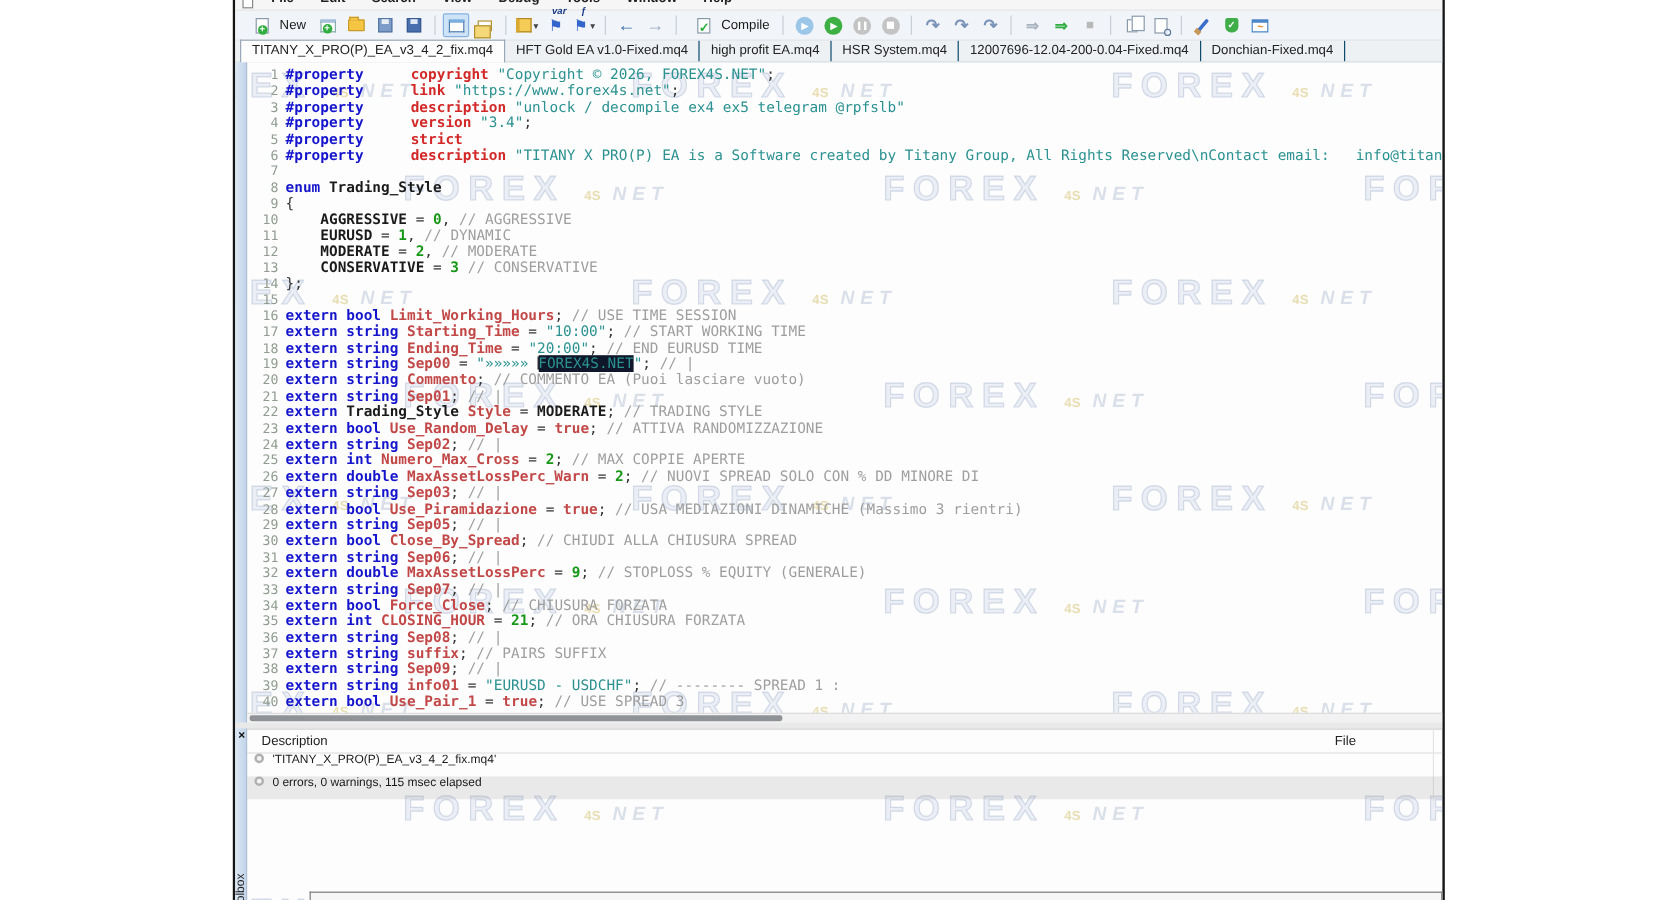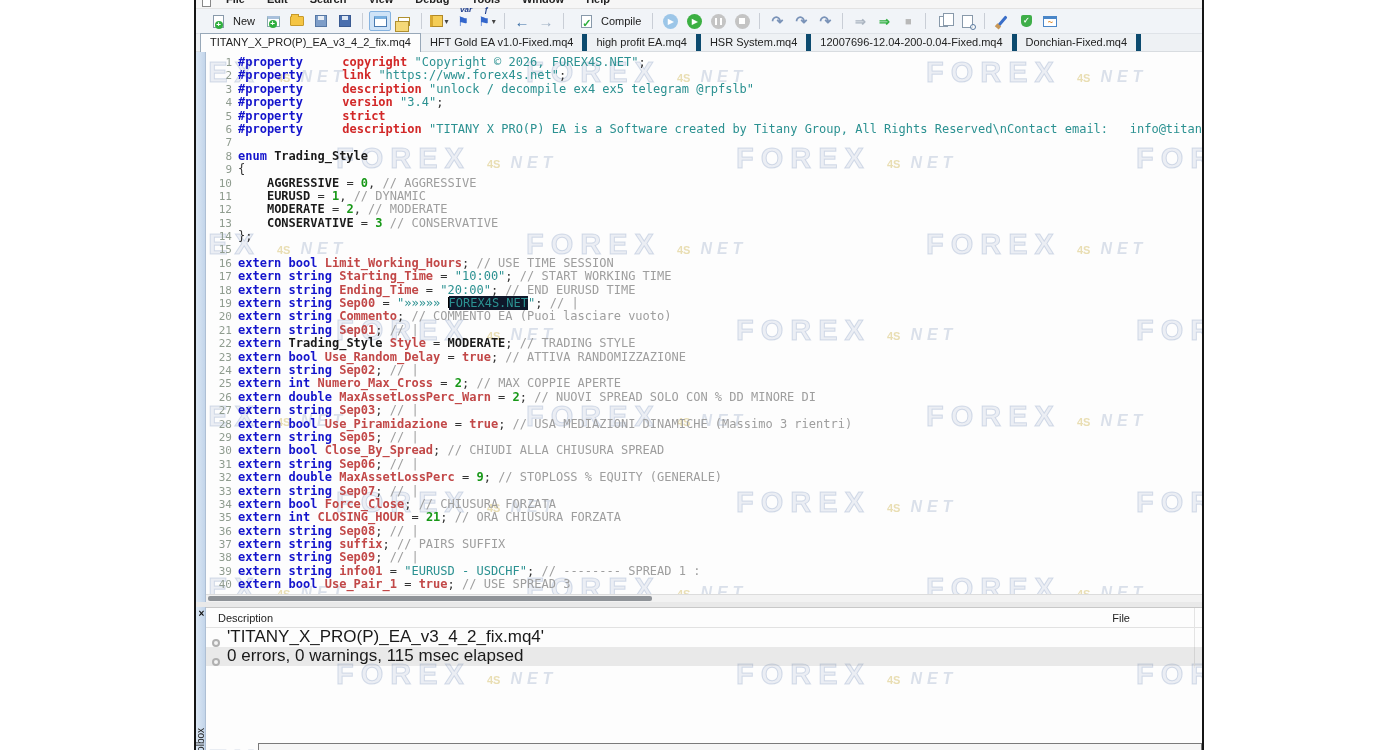--- a/index.html
+++ b/index.html
@@ -79,21 +79,21 @@
   .i-brush::after { content:""; position:absolute; bottom:-3px; left:-1px; width:5px; height:4px; background:#c89858; }
   .i-shield { width:11px; height:12px; background:#3fae49; border-radius:2px 2px 5px 5px; color:#fff;
               font-size:8px; line-height:12px; text-align:center; font-weight:bold; }
   .i-chart { width:14px; height:11px; background:#fff; border:1px solid #4a86c8; border-top:3px solid #4a86c8;
              color:#e08a2a; font-size:9px; line-height:7px; text-align:center; font-weight:bold; }
 
   
   #tabbar { height:18px; background:#eef1f4; border-bottom:1px solid #d8dce0;
             display:flex; align-items:flex-end; padding-left:4px; position:relative; z-index:2; }
   .tab { font-size:11px; color:#222; padding:2px 9px 3px; white-space:nowrap;
-         border-right:5px solid #0c4a6e; }
+         border-right:1px solid #0c4a6e; }
   .tab.active { background:#fdfdfd; border:1px solid #98a8b8; border-bottom:none; border-right:1px solid #98a8b8;
                 position:relative; top:1px; padding:2px 9px 4px; }
 
   
   #toolstrip { position:absolute; left:0; top:52px; bottom:0; width:10px; z-index:2;
                background:linear-gradient(to right,#dce8f5,#c3d5ea); border-right:1px solid #aebfd4; }
   #toolstrip .striplabel { position:absolute; left:-1px; bottom:-12px; writing-mode:vertical-rl;
                transform:rotate(180deg); font-size:10px; color:#222; }
 
   
@@ -122,22 +122,22 @@
 
   
   #outclose { position:absolute; left:1px; top:609px; width:9px; height:10px; z-index:3;
               font-size:10px; font-weight:bold; color:#111; line-height:10px; text-align:center; cursor:default; }
   #outpanel { position:absolute; left:10px; right:0; top:607px; bottom:7px; z-index:1;
               border-top:1px solid #c8c8c8; }
   #outheader { position:relative; height:20px; border-bottom:1px solid #e2e2e2; }
   #outheader .h-desc { position:absolute; left:12px; top:4px; font-size:11px; color:#222; }
   #outheader .h-file { position:absolute; right:72px; top:4px; font-size:11px; color:#222; }
   .coldiv { position:absolute; right:7px; top:0; width:1px; height:60px; background:#e4e4e4; }
-  .outrow { position:relative; height:19px; display:flex; align-items:flex-end; padding-left:6px;
-            font-size:17px; color:#1a1a1a; }
+  .outrow { position:relative; height:19px; display:flex; align-items:flex-start; padding-left:6px;
+            font-size:10px; color:#1a1a1a; }
   .outrow.selected { background:rgba(130,130,130,0.16); }
   .bullet { width:8px; height:8px; border-radius:50%; border:2px solid #b0b0b0; background:#f4f4f4;
             margin-right:7px; flex:0 0 8px; }
 
   
   #bottombar { position:absolute; left:62px; right:0; bottom:0; height:7px; z-index:2;
                background:#f6f6f6; border:1px solid #7a7a7a; border-bottom:none; }
 </style>
 </head>
 <body>

